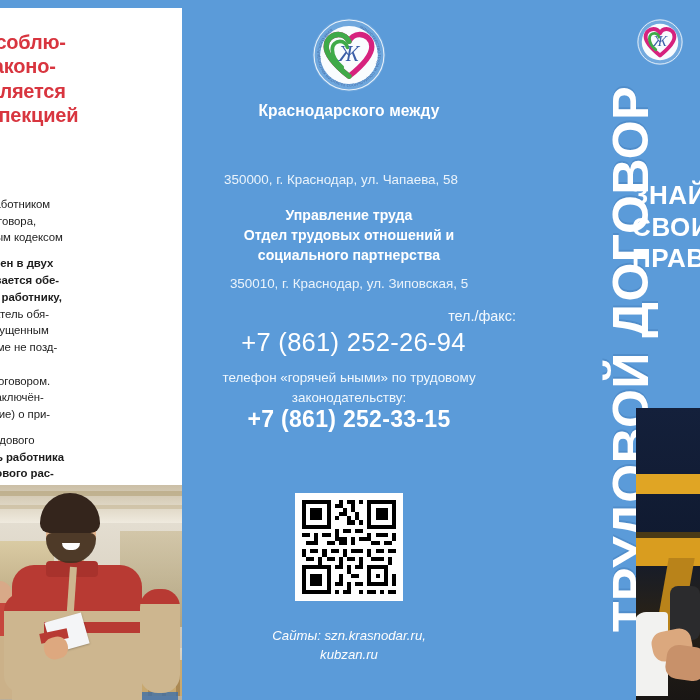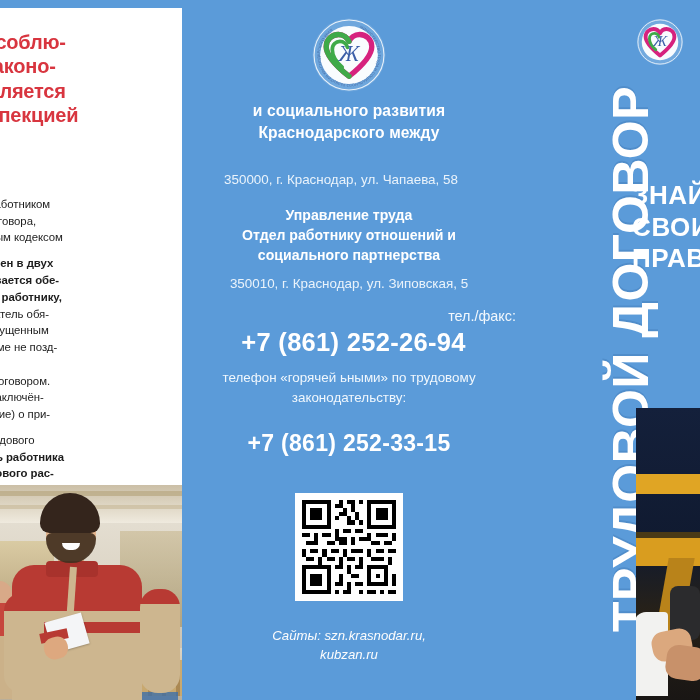--- a/index.html
+++ b/index.html
@@ -92,23 +92,23 @@
     position:absolute;left:0;right:0;top:100px;
     font-size:15.6px;font-weight:700;line-height:1.42;letter-spacing:.1px;
   }
   .addr1{position:absolute;left:0;right:16px;top:172px;font-size:13.4px;color:#eaf3fb;font-weight:400;}
   .dept{
     position:absolute;left:0;right:0;top:205px;
     font-size:14.1px;font-weight:700;line-height:1.42;
   }
   .addr2{position:absolute;left:0;right:0;top:276px;font-size:13.4px;color:#eaf3fb;}
   .telfax-l{position:absolute;left:0;right:0;top:308px;font-size:14.4px;color:#f2f8fd;text-align:right;}
-  .telfax-n{position:absolute;left:0;right:0;top:328px;font-size:25.5px;font-weight:700;letter-spacing:.3px;margin-left:9px;}
+  .telfax-n{position:absolute;left:0;right:0;top:328px;font-size:25.5px;font-weight:400;letter-spacing:.3px;margin-left:9px;}
   .hot-l{position:absolute;left:0;right:0;top:368px;font-size:13.4px;line-height:1.5;color:#f0f7fd;}
-  .hot-n{position:absolute;left:0;right:0;top:406px;font-size:23px;font-weight:700;letter-spacing:.3px;margin-top:24px;}
+  .hot-n{position:absolute;left:0;right:0;top:406px;font-size:23px;font-weight:700;letter-spacing:.3px;}
   .qr-wrap{position:absolute;left:50%;top:493px;transform:translateX(-50%);
     width:108px;height:108px;background:#fff;padding:3px;box-sizing:border-box;}
   .sites{position:absolute;left:0;right:0;top:626px;font-size:13.2px;line-height:1.45;color:#fdfdfd;font-style:italic;}
 
   
   .panel-right{position:absolute;left:516px;top:0;width:184px;height:700px;background:#5b9bd9;overflow:hidden;}
   .logo-r{position:absolute;left:120px;top:18px;}
   .vert-title{
     position:absolute;left:-215px;top:330px;width:660px;
     transform:rotate(-90deg);transform-origin:50% 50%;
@@ -217,29 +217,28 @@
         <path d="M41 66 C32 58 28 50 28 43 C28 36 33 32 38 32 C43 32 47 36 48 40" fill="none" stroke="#3faa49" stroke-width="5" stroke-linecap="round"></path>
         <text x="50" y="58" text-anchor="middle" font-family="'Liberation Serif',serif" font-size="30" font-style="italic" fill="#3b5fa8">Ж</text>
         <path id="arcTop" d="M50 12 a38 38 0 0 1 0 76 a38 38 0 0 1 0 -76" fill="none"></path>
         <text font-size="5.2" fill="#4a6fa8" font-family="'Liberation Sans',sans-serif">
           <textPath href="#arcTop" startOffset="6%">МИНИСТЕРСТВО ТРУДА И СОЦИАЛЬНОГО РАЗВИТИЯ КРАСНОДАРСКОГО КРАЯ</textPath>
         </text>
       </svg>
     </div>
 
     <div class="org-title">
-      <div>и социального развития</div>
       <div>Краснодарского между</div>
     </div>
 
     <div class="addr1">350000, г. Краснодар, ул. Чапаева, 58</div>
 
     <div class="dept">
       <div>Управление труда</div>
-      <div>Отдел работнику отношений и</div>
+      <div>Отдел трудовых отношений и</div>
       <div>социального партнерства</div>
     </div>
 
     <div class="addr2">350010, г. Краснодар, ул. Зиповская, 5</div>
 
     <div class="telfax-l">тел./факс:</div>
     <div class="telfax-n">+7 (861) 252-26-94</div>
 
     <div class="hot-l">
       <div>телефон «горячей ьными» по трудовому</div>

